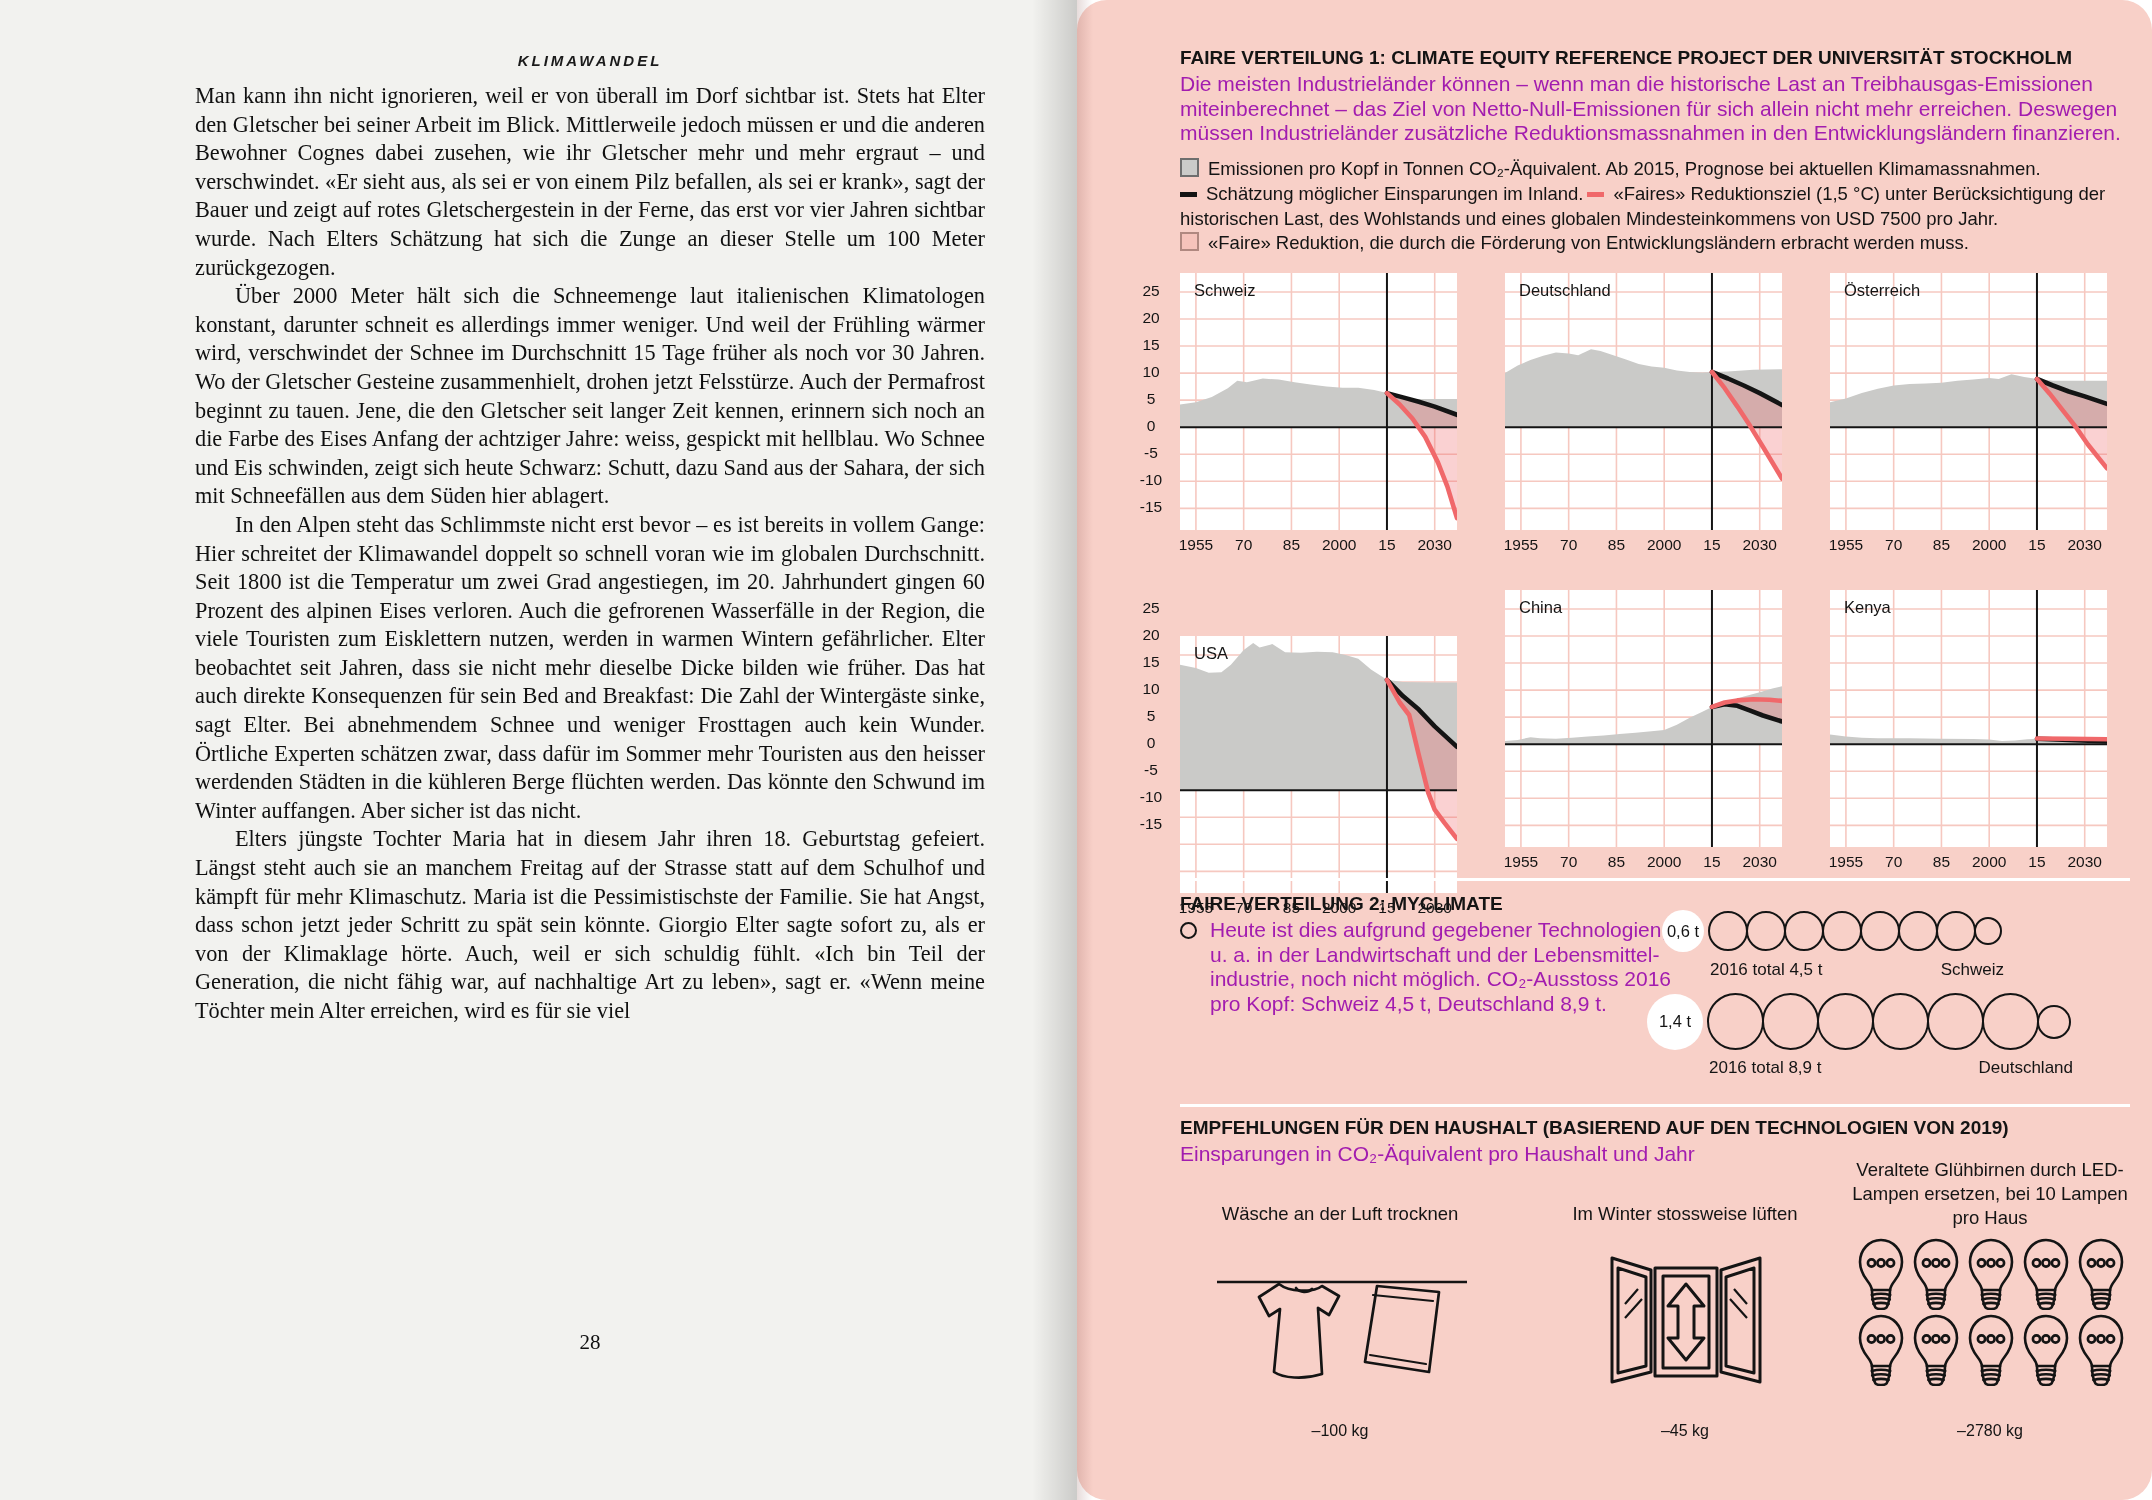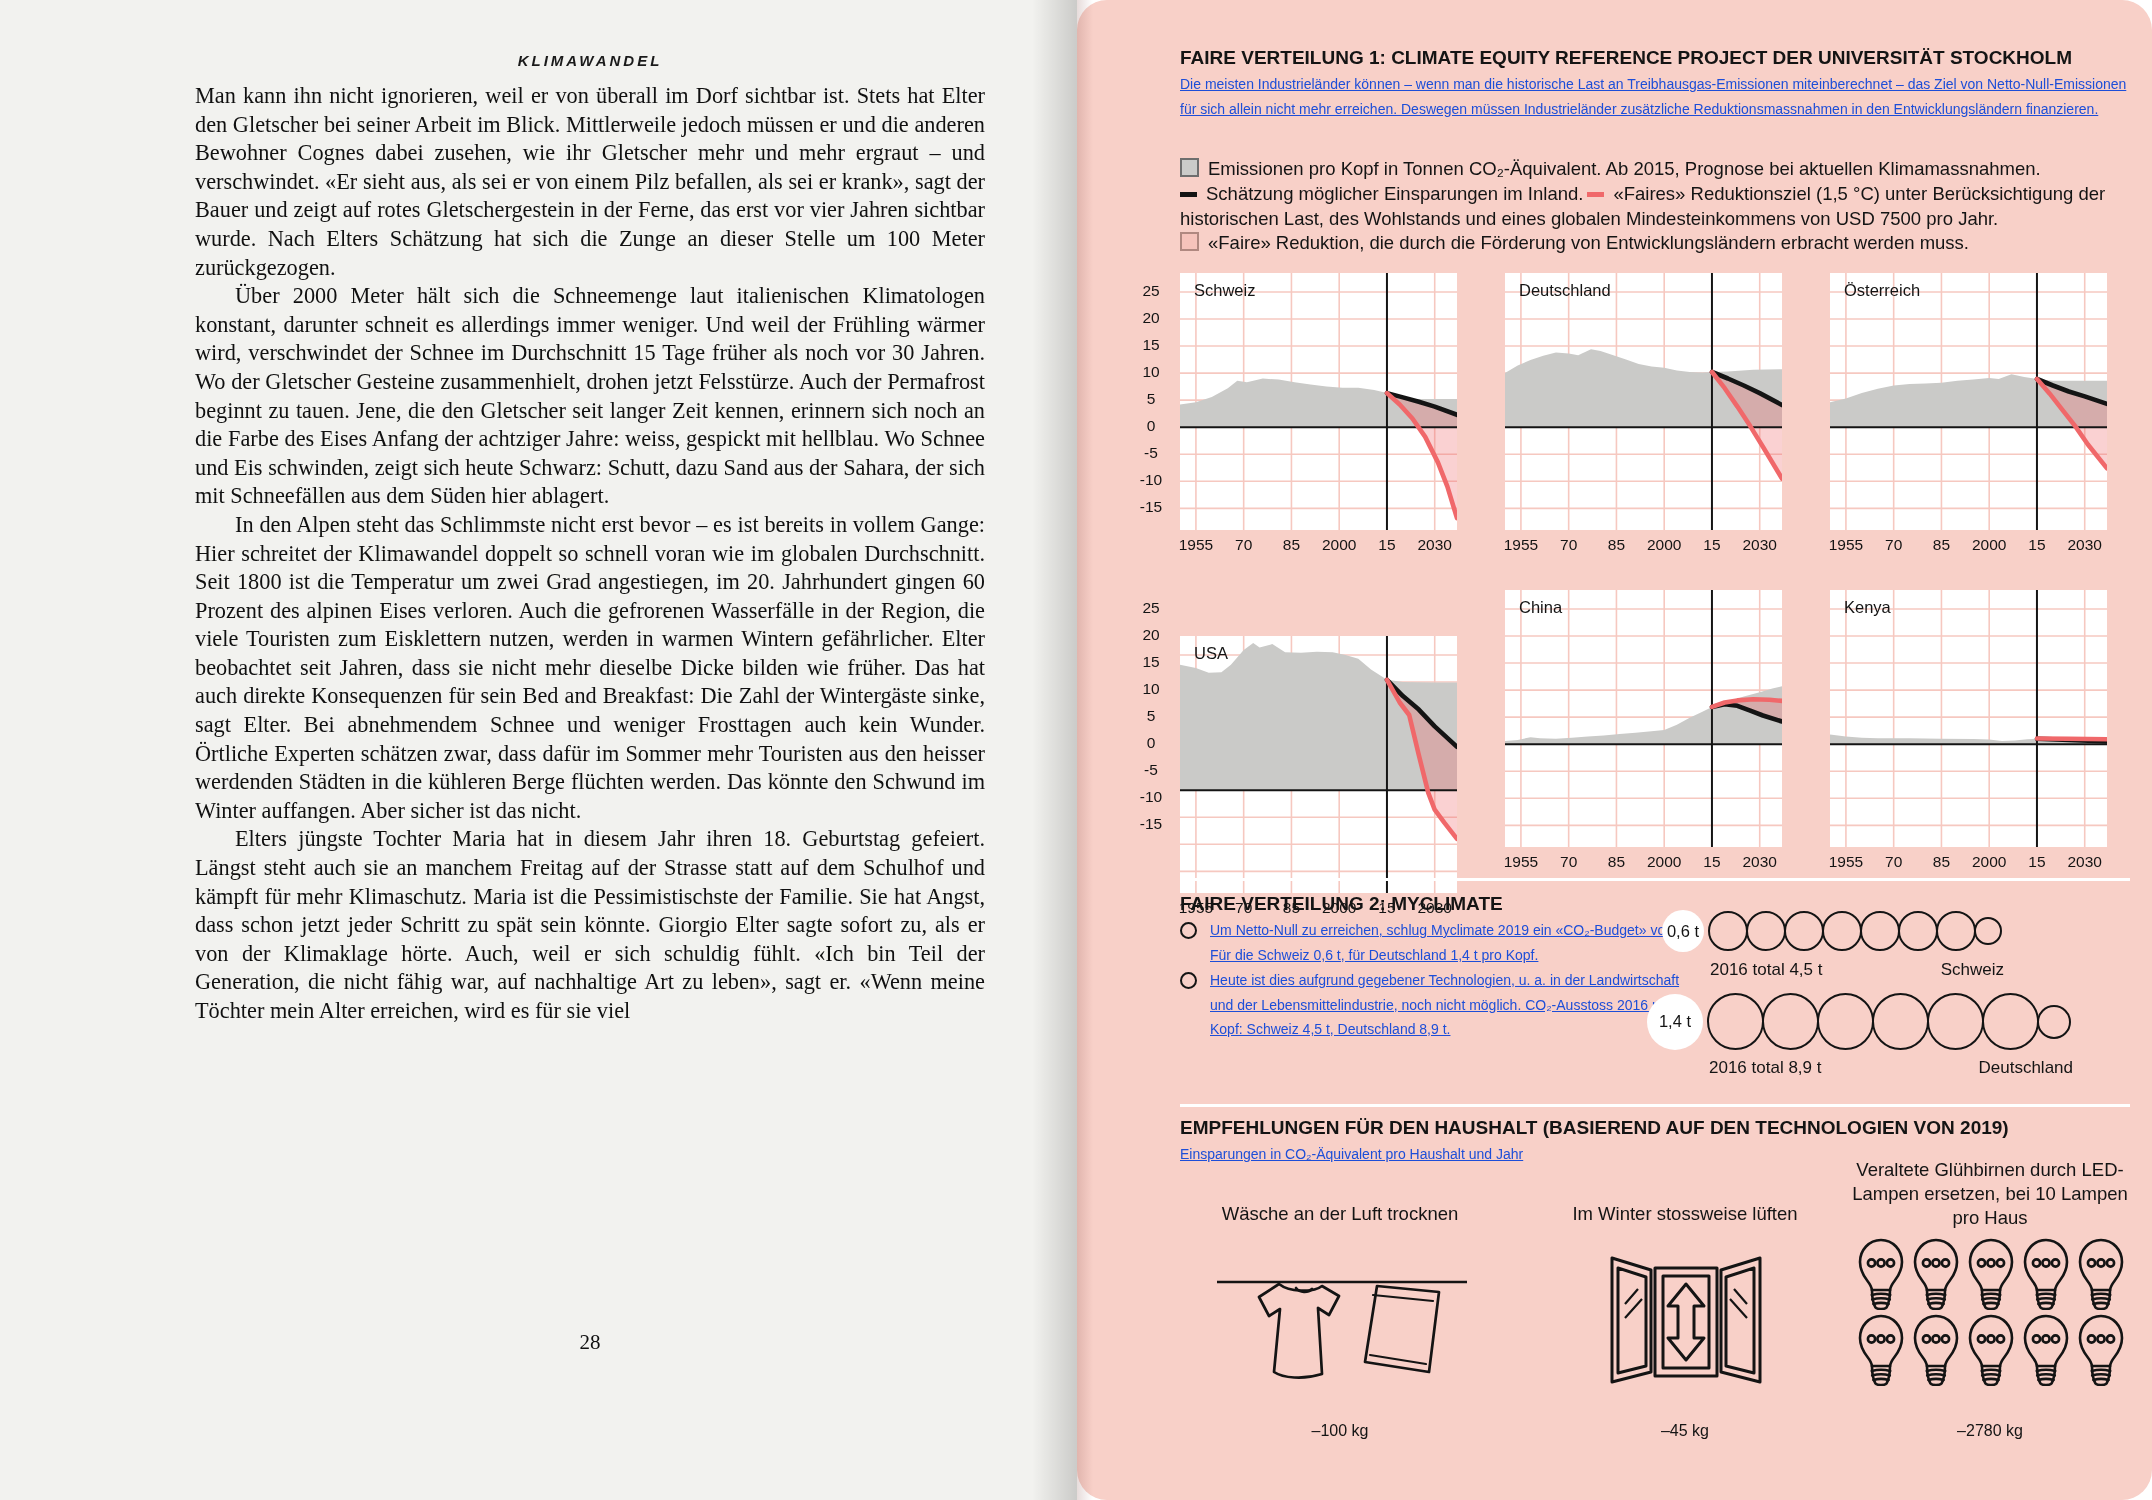--- a/index.html
+++ b/index.html
@@ -18,21 +18,21 @@
   .article-body p{margin:0;}
   .article-body p + p{text-indent:40px;}
   .page-number{position:absolute;left:195px;top:1330px;width:790px;text-align:center;
       font-family:"Liberation Serif",serif;font-size:21px;color:#101010;}
 
   
   .page-right{position:absolute;left:1077px;top:0;width:1075px;height:1500px;background:#f8d0c8;border-radius:30px;}
   .page-right .edge{position:absolute;left:0;top:0;width:16px;height:1500px;
       background:linear-gradient(to right,rgba(120,60,55,0.18),rgba(120,60,55,0));}
   .sec-title{position:absolute;font-weight:700;font-size:19px;line-height:24px;color:#141414;}
-  .sec-text{position:absolute;font-size:14px;line-height:24.5px;color:#1d4ed8;text-decoration:underline;}
+  .sec-text{position:absolute;font-size:21px;line-height:24.5px;color:#a21caf;}
   .hr-white{position:absolute;left:103px;width:950px;height:3px;background:#ffffff;}
 
   
   .legend{position:absolute;left:103px;top:157px;width:965px;font-size:18.5px;line-height:24.8px;}
   .legend .lg-line{margin:0;}
   .marker{display:inline-block;vertical-align:-2px;margin-right:9px;}
   .mk-gray-square{width:15px;height:15px;background:#cbcbc9;border:2px solid #6e6e6e;}
   .mk-pink-square{width:15px;height:15px;background:#f6c3bb;border:2px solid #b08880;}
   .mk-black-dash{width:17px;height:5px;background:#141414;vertical-align:3px;}
   .mk-red-dash{width:17px;height:5px;background:#f0686a;vertical-align:3px;margin-left:4px;}
@@ -348,21 +348,20 @@
         <span style="top: 171.253px;">-5</span>
         <span style="top: 198.305px;">-10</span>
         <span style="top: 225.358px;">-15</span>
       </div>
     </div>
 
   <div class="hr-white" style="top:878px;"></div>
 
   <div class="sec-title" style="left:103px;top:892px;width:600px;">FAIRE VERTEILUNG 2: MYCLIMATE</div>
   <div class="sec-text" style="left:103px;top:918px;width:508px;">
-    <p class="bullet"><span class="circle-marker"></span><span>Um Netto-Null zu erreichen, schlug Myclimate 2019 ein «CO₂-Budget» vor. Für die Schweiz 0,6 t, für Deutschland 1,4 t pro Kopf.</span></p>
     <p class="bullet"><span class="circle-marker"></span><span>Heute ist dies aufgrund gegebener Technologien, u. a. in der Landwirtschaft und der Lebensmittel­industrie, noch nicht möglich. CO₂-Ausstoss 2016 pro Kopf: Schweiz 4,5 t, Deutschland 8,9 t.</span></p>
   </div>
   <div id="circle-rows">
       <div class="circle-row" style="left: 585px; top: 910px;">
         <div class="unit-circle" style="height: 42px; width: 42px;">0,6 t</div>
         <div class="budget-circle" style="height: 40px; width: 40px; margin-left: 4px;"></div>
         <div class="budget-circle" style="height: 40px; width: 40px; margin-left: -2px;"></div>
         <div class="budget-circle" style="height: 40px; width: 40px; margin-left: -2px;"></div>
         <div class="budget-circle" style="height: 40px; width: 40px; margin-left: -2px;"></div>
         <div class="budget-circle" style="height: 40px; width: 40px; margin-left: -2px;"></div>

